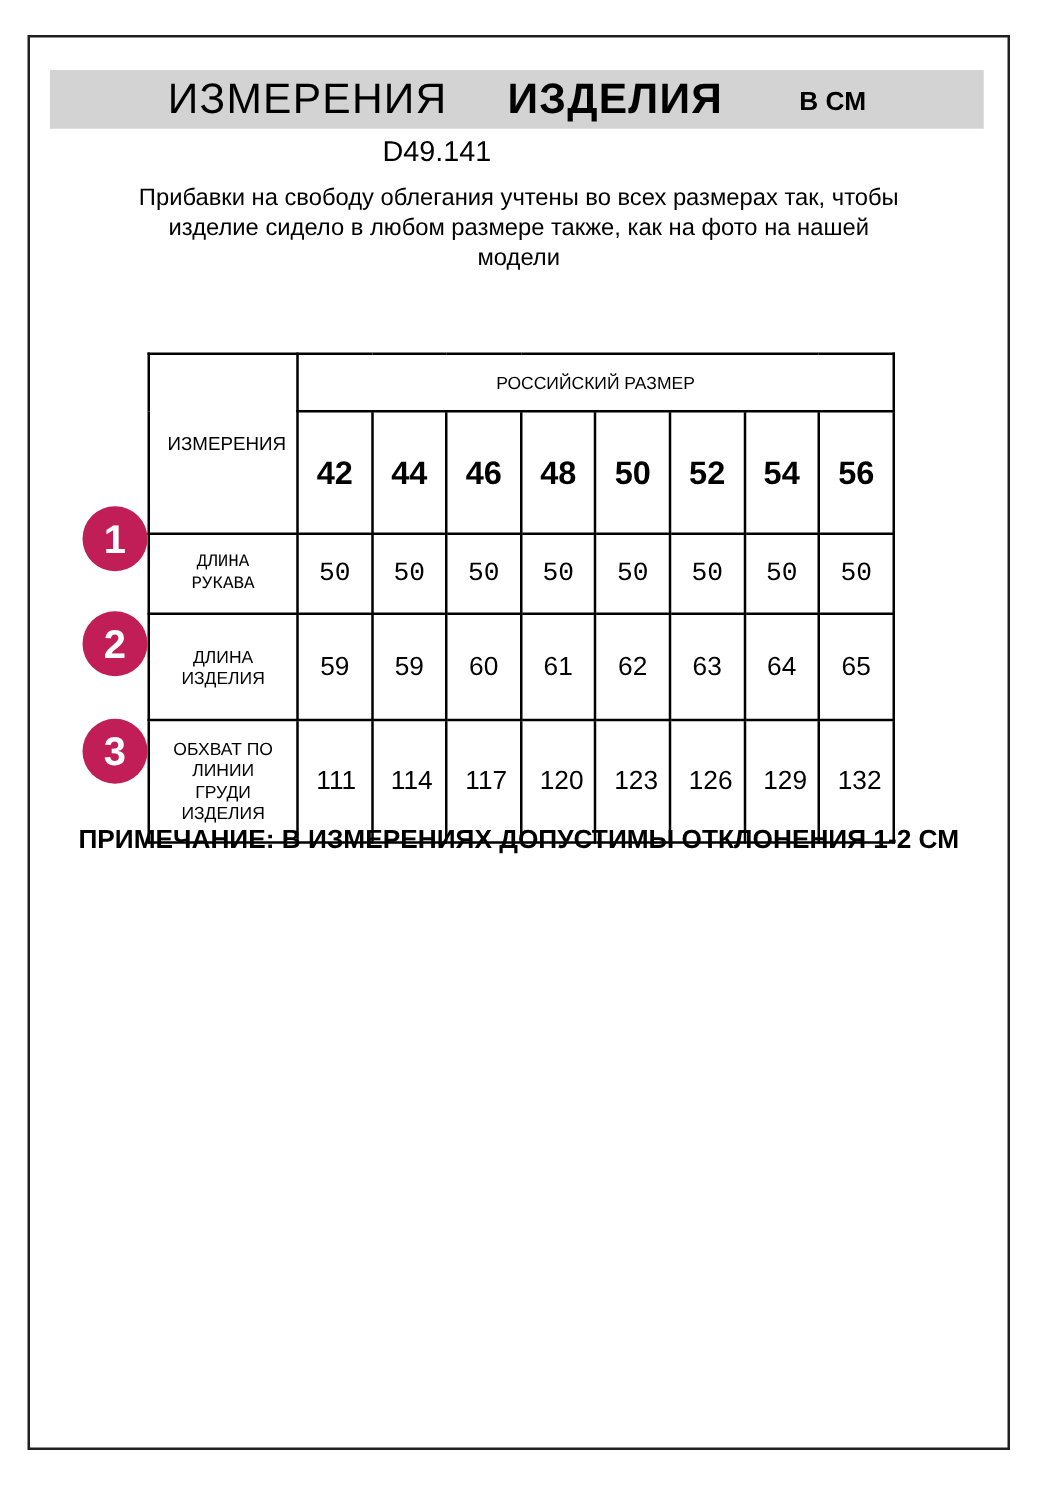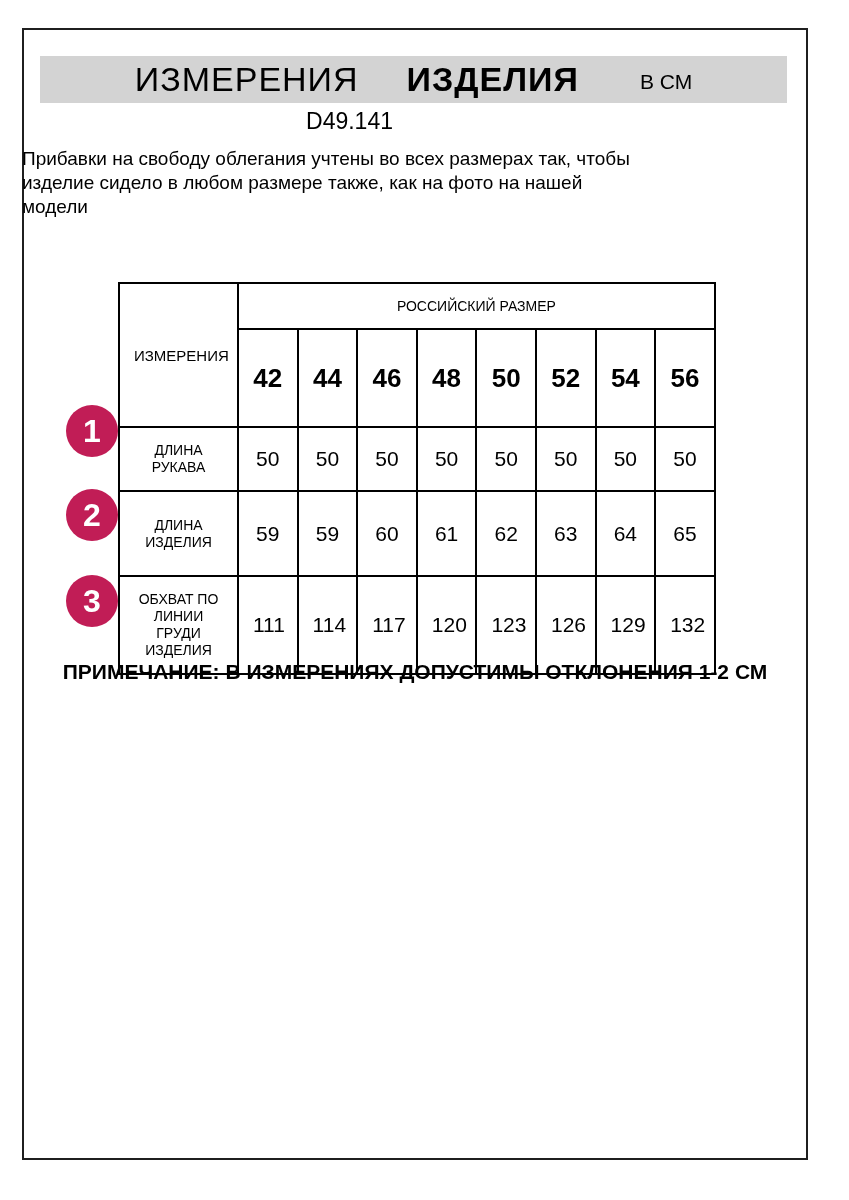--- a/index.html
+++ b/index.html
@@ -35,38 +35,38 @@
   }
   .title-word2 {
     font-size:34px;
     font-weight:700;
     letter-spacing:1px;
     margin-left:48px;
     white-space:nowrap;
   }
   .title-unit {
     font-size:21px;
-    font-weight:400;
+    font-weight:700;
     margin-left:61px;
     white-space:nowrap;
     padding-top:4px;
   }
   .product-code {
     position:absolute;
     left:22px; top:108px;
     width:655px;
     text-align:center;
     font-size:23px;
     font-weight:400;
   }
   .description {
     position:absolute;
     left:22px; top:147px;
     width:786px;
-    text-align:left;
+    text-align:center;
     font-size:19px;
     line-height:24px;
     white-space:pre-line;
   }
   table.size-table {
     position:absolute;
     left:118px; top:282px;
     width:596px;
     border-collapse:collapse;
     table-layout:fixed;
@@ -84,21 +84,21 @@
   tr.group-row { height:20px; }
   td.group-header {
     font-size:14px;
     font-weight:400;
   }
   tr.sizes-row { height:98px; }
   td.size-cell {
     font-size:26px;
     font-weight:700;
   }
-  tr.data-row-1 { height:63px; }
+  tr.data-row-1 { height:63px;font-family:Liberation Mono, monospace; }
   tr.data-row-2 { height:85px; }
   tr.data-row-3 { height:74px; }
   td.row-label {
     font-size:14px;
     line-height:17px;
     font-weight:400;
     padding:0 3px;
     white-space:pre-line;
   }
   td.value-cell {

